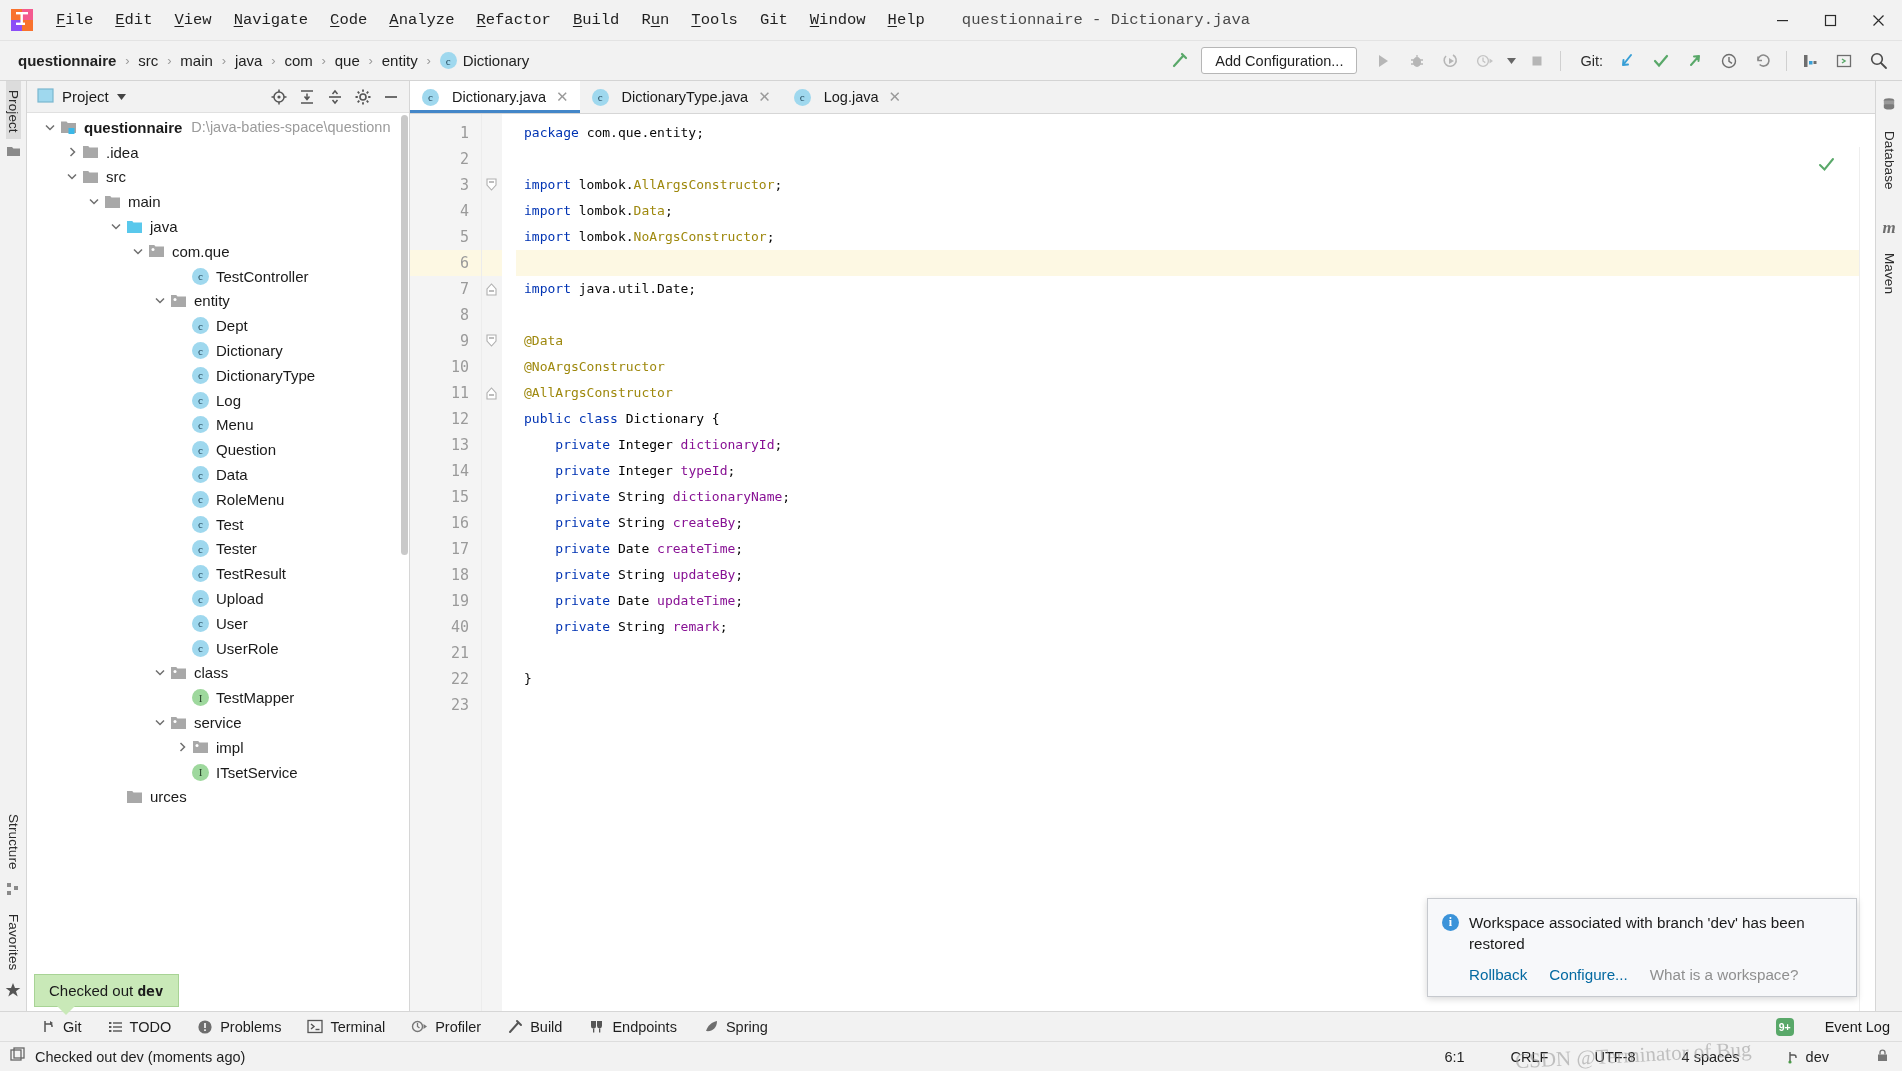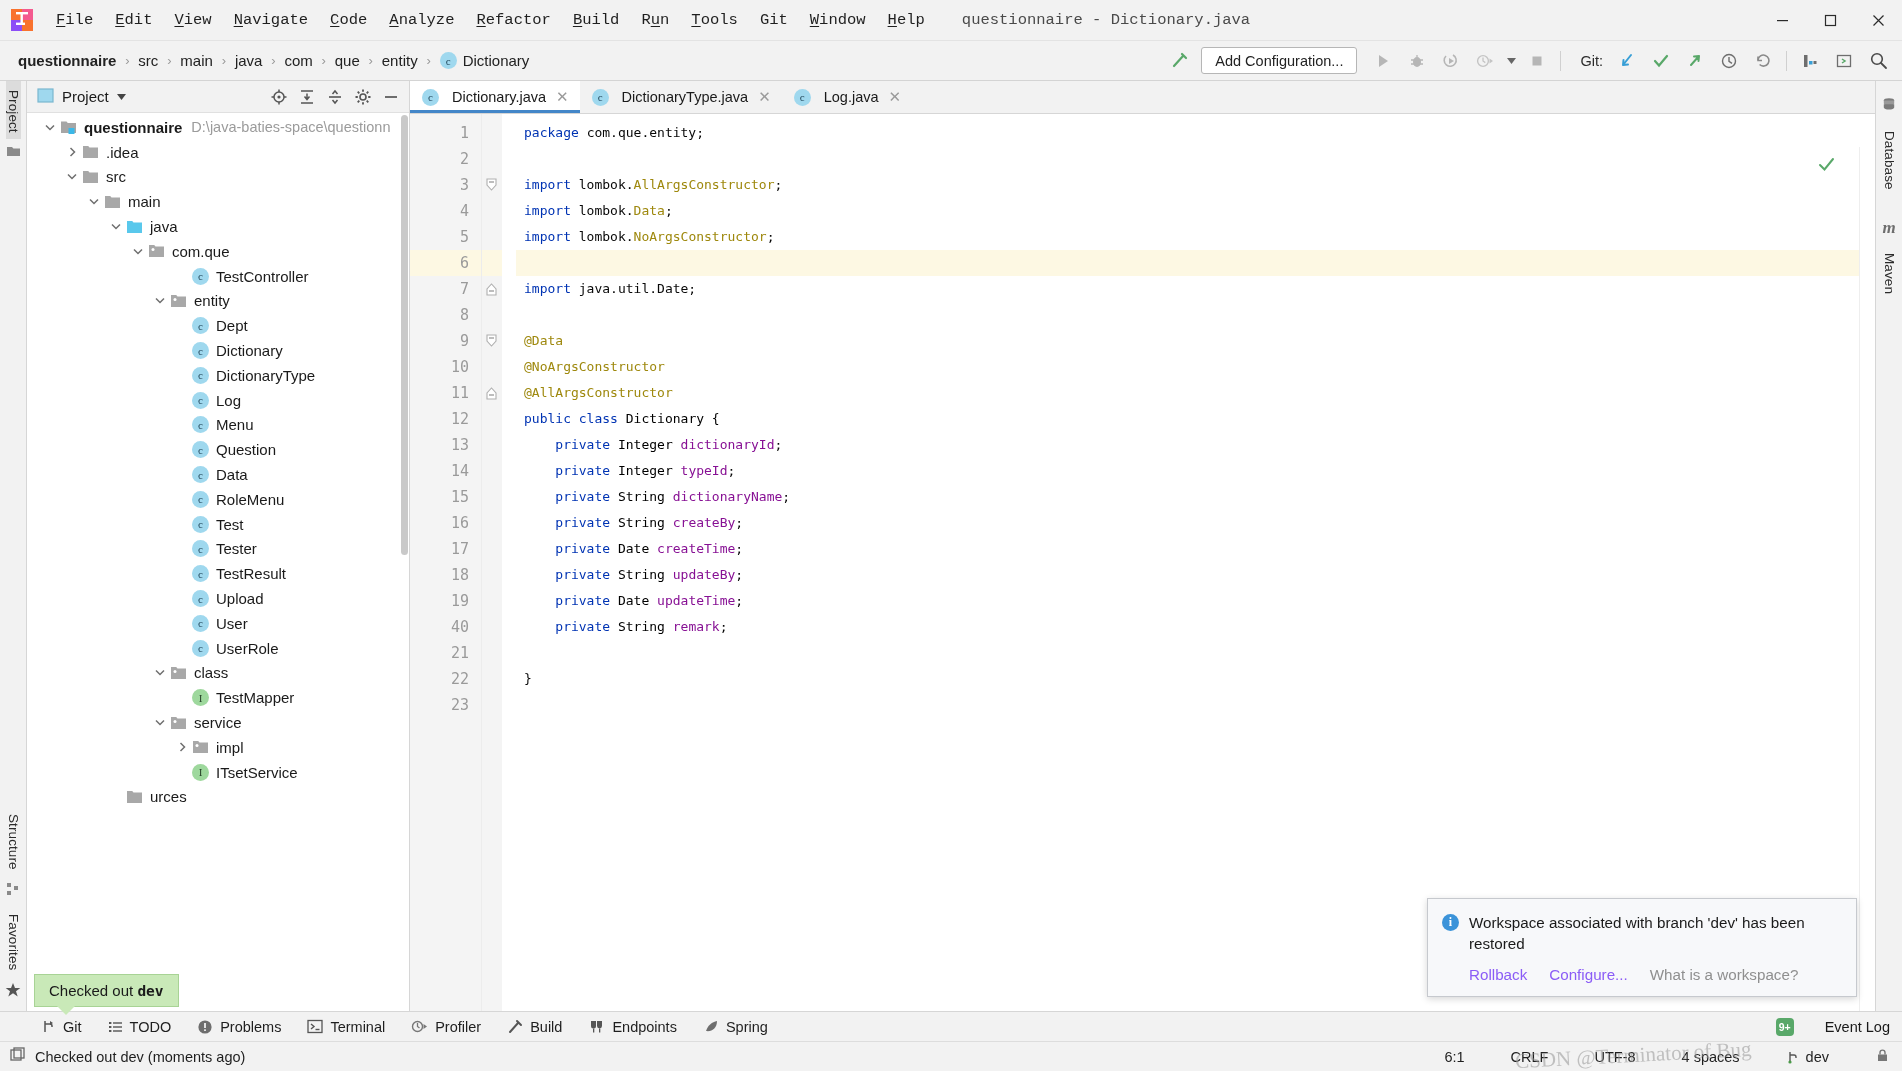--- a/index.html
+++ b/index.html
@@ -176,21 +176,21 @@
     padding: 13px 16px 13px 14px;
   }
   .notif-row { display:flex; gap: 10px; }
   .notif-i {
     width: 17px; height: 17px; border-radius:50%; background:#3b93d9; color:#fff;
     font-size: 12px; font-weight:bold; display:flex; align-items:center; justify-content:center;
     flex:none; margin-top: 2px; font-family:"Liberation Serif",serif;
   }
   .notif-text { font-size: 15.2px; line-height: 21px; color:#1a1a1a; }
   .notif-links { margin-top: 12px; margin-left: 27px; display:flex; gap: 22px; font-size: 15.2px; }
-  .nlink { color: #8b5cf6; cursor:default; }
+  .nlink { color: #0369a1; cursor:default; }
   .nlink.muted { color: #8f8f8f; }
 
   
   .botbar {
     height: 30px; display:flex; align-items:center; flex:none;
     background: #f2f2f2; border-top: 1px solid #d6d6d6; padding-left: 28px; gap: 0;
   }
   .bb-item { display:flex; align-items:center; gap:7px; padding: 0 13px; font-size:14.5px; color:#1f1f1f; cursor:default;}
   .bb-right { margin-left:auto; display:flex; align-items:center; padding-right: 12px; }
   .evt-badge {

